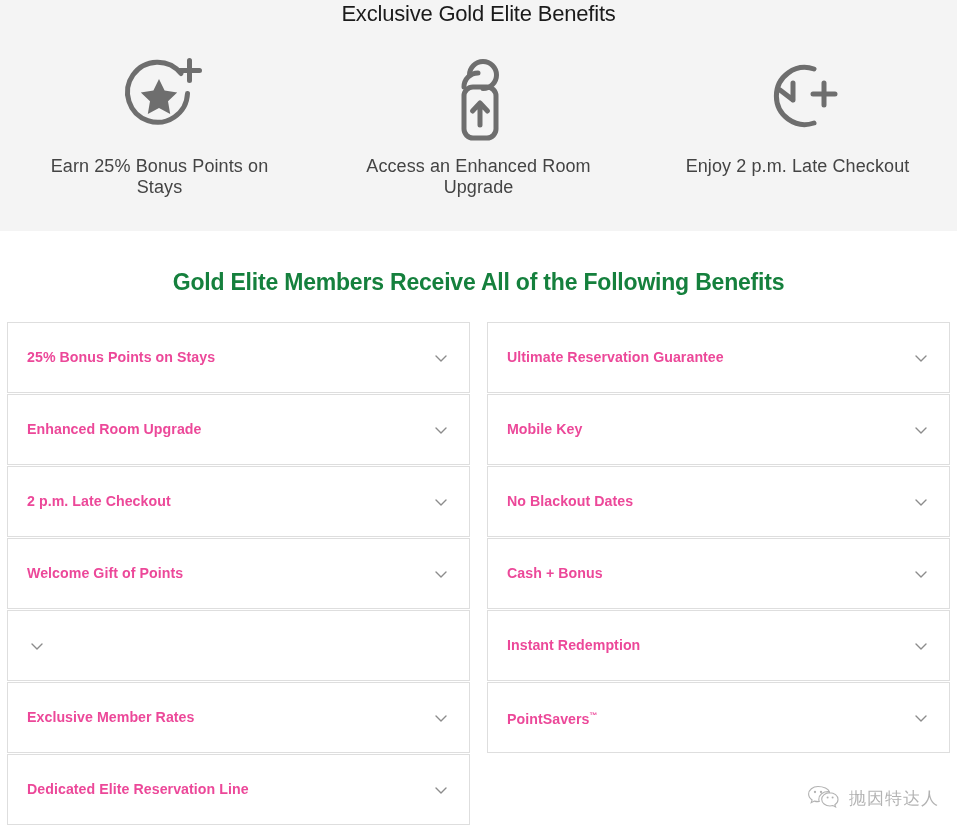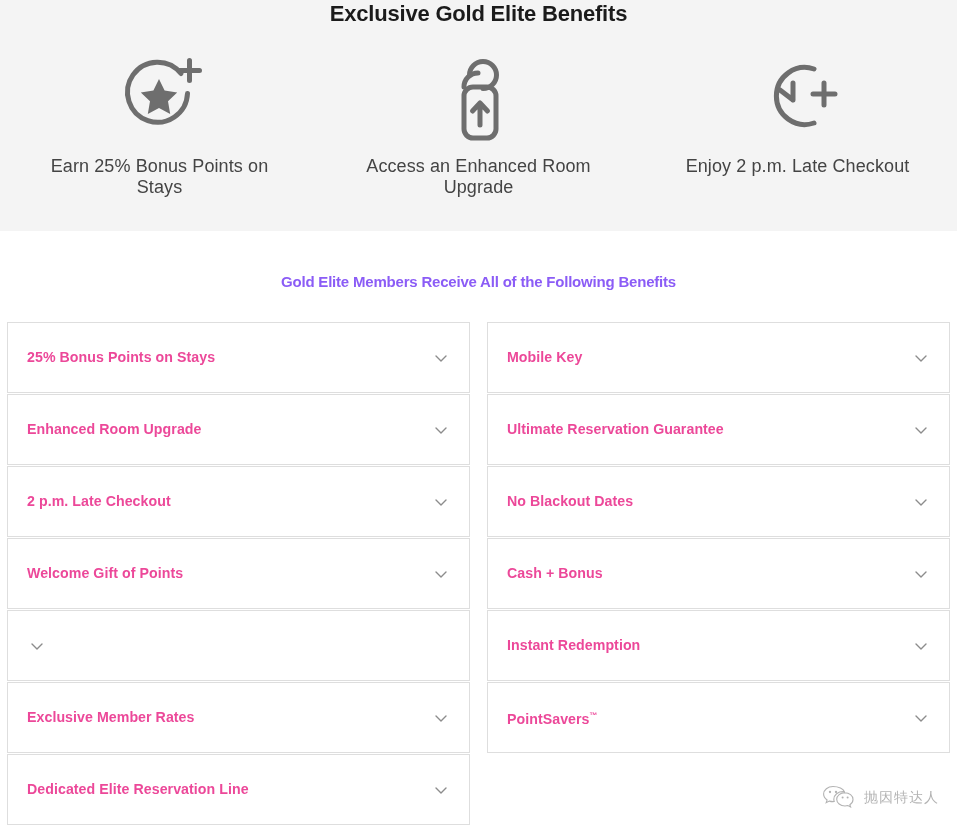--- a/index.html
+++ b/index.html
@@ -26,21 +26,21 @@
     background: #f4f4f4;
     height: 231px;
     width: 100%;
     padding-top: 2px;
     position: relative;
   }
 
   .hero-title {
     text-align: center;
     font-size: 22px;
-    font-weight: bold;
+    font-weight: normal;
     letter-spacing: -0.2px;
     color: #1b1b1b;
     line-height: 28px;
     margin-top: -2px;
   }
 
   .hero-cols {
     display: flex;
     margin-top: 22px;
   }
@@ -70,23 +70,23 @@
   }
 
   
   .benefits {
     background: #ffffff;
     padding-top: 36px;
   }
 
   .benefits-title {
     text-align: center;
-    font-size: 15px;
+    font-size: 23px;
     font-weight: bold;
-    color: #8b5cf6;
+    color: #15803d;
     letter-spacing: -0.2px;
     line-height: 30px;
   }
 
   .accordion-grid {
     display: flex;
     margin-top: 25px;
     padding: 0 7px;
     gap: 17px;
     align-items: flex-start;
@@ -141,21 +141,21 @@
     right: 18px;
     bottom: 22px;
     display: flex;
     align-items: center;
     gap: 8px;
     opacity: 0.42;
     pointer-events: none;
   }
 
   .watermark-text {
-    font-size: 14px;
+    font-size: 17px;
     color: #4a4a4a;
     letter-spacing: 1px;
     font-family: "DejaVu Sans", sans-serif;
   }
 </style>
 </head>
 <body>
 
 <div class="page">
 
@@ -268,30 +268,30 @@
               <path d="M3 6 L8 11 L13 6" stroke="#8c8c8c" stroke-width="1.4" stroke-linecap="round" stroke-linejoin="round"></path>
             </svg>
           </span>
         </div>
 
       </div>
 
       <div class="accordion-col">
 
         <div class="acc-item">
+          <span class="acc-label">Ultimate Reservation Guarantee</span>
+          <span class="acc-chevron">
+            <svg width="16" height="16" viewBox="0 0 16 16" fill="none" aria-hidden="true">
+              <path d="M3 6 L8 11 L13 6" stroke="#8c8c8c" stroke-width="1.4" stroke-linecap="round" stroke-linejoin="round"></path>
+            </svg>
+          </span>
+        </div>
+
+        <div class="acc-item">
           <span class="acc-label">Mobile Key</span>
-          <span class="acc-chevron">
-            <svg width="16" height="16" viewBox="0 0 16 16" fill="none" aria-hidden="true">
-              <path d="M3 6 L8 11 L13 6" stroke="#8c8c8c" stroke-width="1.4" stroke-linecap="round" stroke-linejoin="round"></path>
-            </svg>
-          </span>
-        </div>
-
-        <div class="acc-item">
-          <span class="acc-label">Ultimate Reservation Guarantee</span>
           <span class="acc-chevron">
             <svg width="16" height="16" viewBox="0 0 16 16" fill="none" aria-hidden="true">
               <path d="M3 6 L8 11 L13 6" stroke="#8c8c8c" stroke-width="1.4" stroke-linecap="round" stroke-linejoin="round"></path>
             </svg>
           </span>
         </div>
 
         <div class="acc-item">
           <span class="acc-label">No Blackout Dates</span>
           <span class="acc-chevron">

